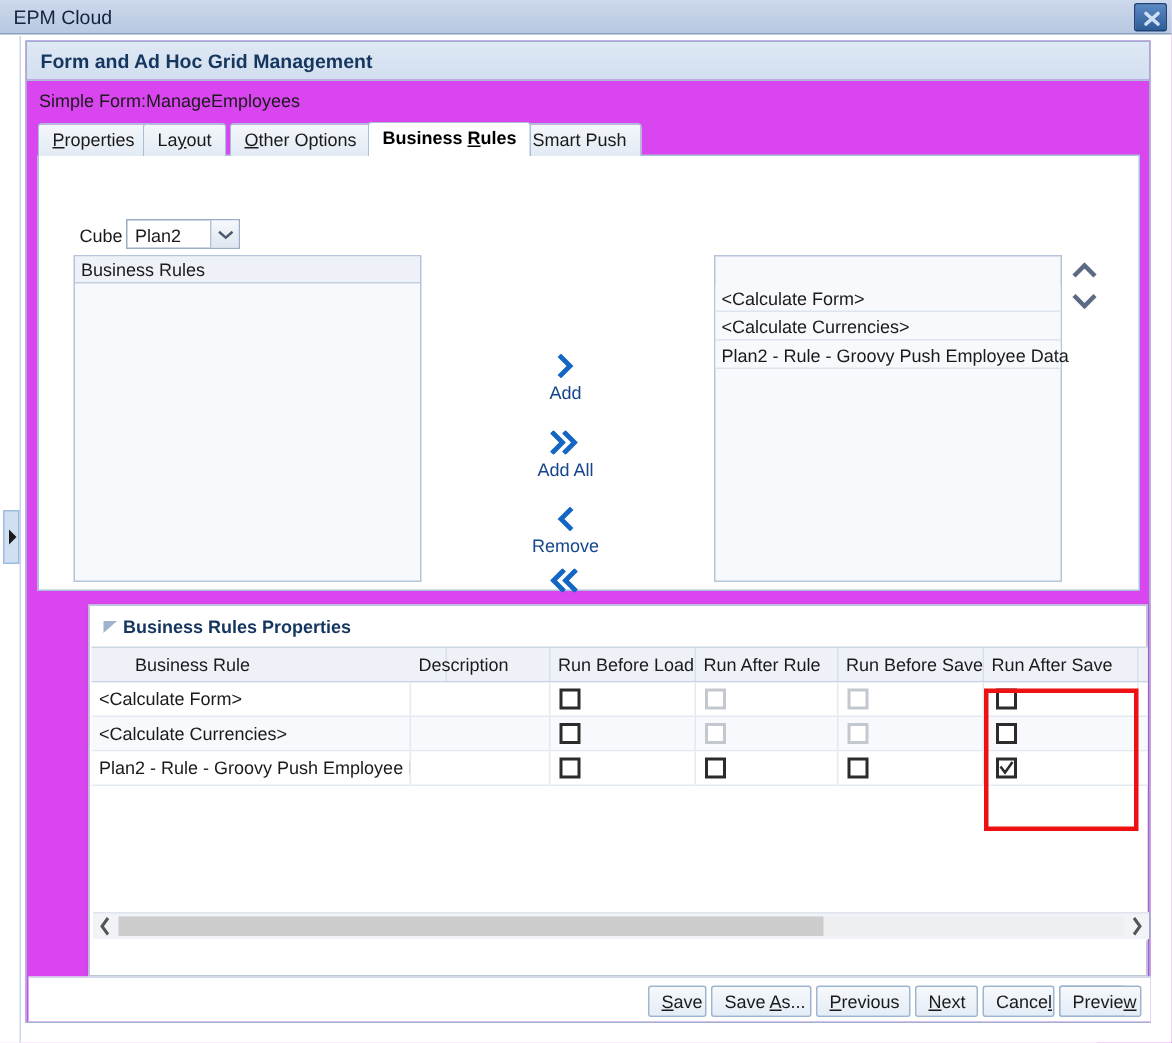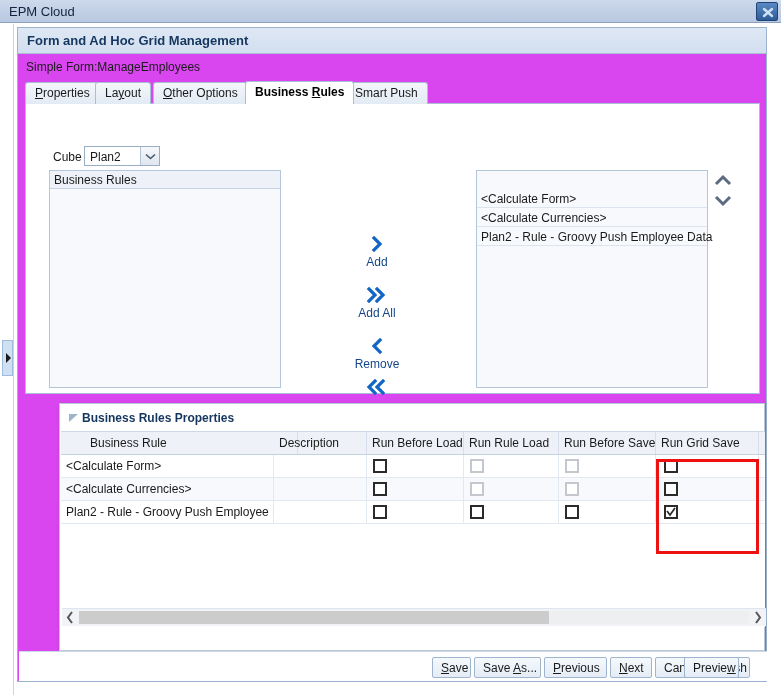--- a/index.html
+++ b/index.html
@@ -483,23 +483,23 @@
           </svg>
       </div>
       <div class="props-title" style="left:22px;">Business Rules Properties</div>
 
       <div class="grid">
 
         <div class="grid-head">
           <div class="gh" style="left:12px;   width:213px;margin-left:12px;">Business Rule</div>
           <div class="gh" style="left:213px; width:93px;">Description</div>
           <div class="gh" style="left:306px; width:97px;">Run Before Load</div>
-          <div class="gh" style="left:403px; width:95px;">Run Rule Load</div>
+          <div class="gh" style="left:403px; width:95px;">Run After Rule</div>
           <div class="gh" style="left:498px; width:97px;">Run Before Save</div>
-          <div class="gh" style="left:595px; width:103px;">Run Grid Save</div>
+          <div class="gh" style="left:595px; width:103px;">Run After Save</div>
         </div>
 
         <div class="grid-row even" style="top:23px;">
           <div class="gc" style="left:0px;   width:213px;">&lt;Calculate Form&gt;</div>
           <div class="gc" style="left:213px; width:93px;"></div>
           <div class="gc" style="left:306px; width:97px;">
             <span class="cb" style="left:6px;"></span>
           </div>
           <div class="gc" style="left:403px; width:95px;">
             <span class="cb disabled" style="left:6px;"></span>
@@ -575,15 +575,15 @@
       <div class="btn" style="left:455px; width:67px;">Save <u>A</u>s...</div>
       <div class="btn" style="left:525px; width:63px;"><u>P</u>revious</div>
       <div class="btn" style="left:591px; width:42px;"><u>N</u>ext</div>
       <div class="btn" style="left:636px; width:48px;">Cance<u>l</u></div>
       <div class="btn" style="left:687px; width:44px;"><u>F</u>inish</div>
 
     </div>
 
   </div>
 
-  <div class="btn" style="position:absolute; left:684px; top:657px; width:55px;">Previe<u>w</u></div>
+  <div class="btn" style="position:absolute; left:706px; top:657px; width:55px;">Previe<u>w</u></div>
 
 </div>
 
 </body></html>

